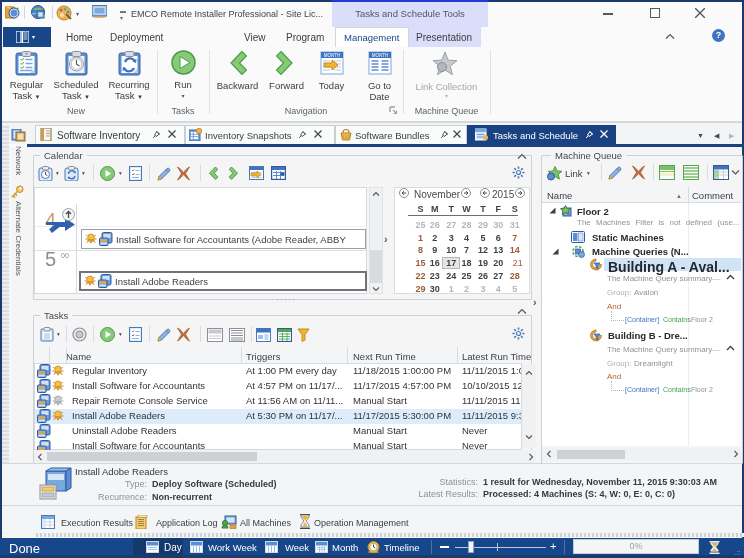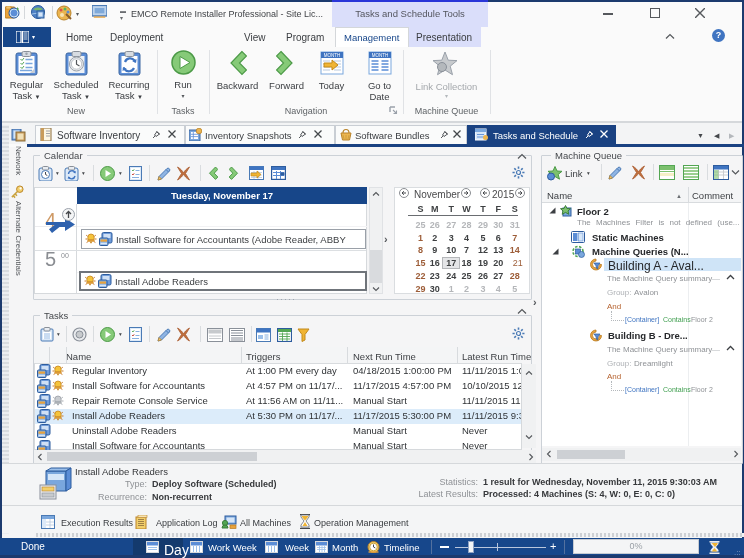--- a/index.html
+++ b/index.html
@@ -321,21 +321,20 @@
       <rect x="9.5" y="6.5" width="4" height="3" fill="#2d5c9e"></rect>
     </svg>
 <svg class="ico" style="left:512px;top:166px" width="13" height="13" viewBox="0 0 13 13">
       <circle cx="6.5" cy="6.5" r="2" fill="none" stroke="#4a7ab5" stroke-width="1.2"></circle>
       <g stroke="#4a7ab5" stroke-width="1.6">
         <path d="M6.5 0.5 v2.2 M6.5 10.3 v2.2 M0.5 6.5 h2.2 M10.3 6.5 h2.2 M2.3 2.3 l1.6 1.6 M9.1 9.1 l1.6 1.6 M10.7 2.3 l-1.6 1.6 M3.9 9.1 l-1.6 1.6"></path>
       </g>
     </svg>
 
 <div class="a" style="left:34px;top:187px;width:333px;height:107px;background:#fff;border:1px solid #d6d9dc;box-sizing:border-box"></div>
-<div class="a" style="left:77px;top:187px;width:290px;height:17px;background:#174689;color:#fff;font-size:9.5px;font-weight:bold;text-align:center;line-height:17px">Tuesday, November 17</div>
 <div class="a" style="left:76px;top:204px;width:1px;height:90px;background:#d6d9dc"></div>
 <div class="a" style="left:35px;top:226px;width:41px;height:1px;background:#ececee"></div>
 <div class="a" style="left:77px;top:226px;width:290px;height:1px;background:#f2f2f4"></div>
 <div class="a" style="left:35px;top:250px;width:331px;height:1px;background:#dcdfe2"></div>
 <div class="a" style="left:77px;top:272px;width:290px;height:1px;background:#f2f2f4"></div>
 <div class="a" style="left:45px;top:209px;color:#cf9a66;font-size:20px">4</div>
 <div class="a" style="left:45px;top:248px;color:#8a8d92;font-size:20px">5</div>
 <div class="a" style="left:61px;top:252px;color:#8a8d92;font-size:7px">00</div>
 <svg class="ico" style="left:46px;top:217px" width="31" height="17" viewBox="0 0 31 17">
       <path d="M0 5 h19 v-4 l10 6.5 -10 6.5 v-4 h-5.5 l-7.5 6 -3-3.8 5.5-4.2 h-8.5 z" fill="#2f62ae"></path>
@@ -568,21 +567,21 @@
           <g stroke="#c87a2e" stroke-width="1">
             <path d="M1.2 2.2 l1.6 1.2 M10.8 2.2 l-1.6 1.2 M0.5 6 h1.8 M9.7 6 h1.8 M1.6 9.5 l1.5-1 M10.4 9.5 l-1.5-1"></path>
           </g>
           <path d="M6 1 a3.1 3.1 0 0 1 3.1 3.1 v2.6 h-6.2 v-2.6 A3.1 3.1 0 0 1 6 1 z" fill="#f5c33b" stroke="#c8861d" stroke-width="0.8"></path>
           <rect x="2.6" y="7" width="6.8" height="1.4" rx="0.7" fill="#e8a33d" stroke="#c8861d" stroke-width="0.5"></rect>
           <circle cx="6" cy="9.4" r="0.9" fill="#c8861d"></circle>
         </svg>
       </div>
       <div class="a" style="left:72px;top:364.5px;color:#2f3235;font-size:9.5px;width:167px;overflow:hidden">Regular Inventory</div>
       <div class="a" style="left:246px;top:364.5px;color:#2f3235;font-size:9.5px;width:99px;overflow:hidden">At 1:00 PM every day</div>
-      <div class="a" style="left:353px;top:364.5px;color:#2f3235;font-size:9.5px;width:102px;overflow:hidden">04/18/2015 1:00:00 PM</div>
+      <div class="a" style="left:353px;top:364.5px;color:#2f3235;font-size:9.5px;width:102px;overflow:hidden">11/18/2015 1:00:00 PM</div>
       <div class="a" style="left:462px;top:364.5px;color:#2f3235;font-size:9.5px;width:59px;overflow:hidden">11/11/2015 1:0</div>
       <div class="a" style="left:37px;top:379.1px">
         <svg width="14" height="14" viewBox="0 0 14 14">
           <rect x="3" y="0.5" width="10" height="10.5" rx="1.5" fill="#6f9bd9" stroke="#2d5c9e"></rect>
           <rect x="4.5" y="2" width="7" height="4" fill="#cfe0f5"></rect>
           <rect x="0.5" y="6" width="8.5" height="7.5" rx="1" fill="#87aede" stroke="#2d5c9e"></rect>
           <rect x="1.5" y="7.5" width="6.5" height="2.2" fill="#e8a33d"></rect>
           <rect x="1.5" y="10.7" width="6.5" height="1.6" fill="#d6e6f8"></rect>
         </svg>
       </div>
@@ -765,21 +764,21 @@
         <circle cx="7" cy="6.5" r="5" fill="none" stroke="#53a653" stroke-width="1.6" stroke-dasharray="2.5 1.5"></circle>
         <rect x="4.5" y="4" width="5" height="5" fill="#5b8dd6" stroke="#2d5c9e" stroke-width="0.7"></rect>
         <circle cx="10.5" cy="9.5" r="3" fill="#7aa7dd" stroke="#2d5c9e" stroke-width="0.7"></circle>
       </svg>
       <div class="a" style="left:592px;top:246px;color:#26282b;font-size:9.5px;font-weight:bold">Machine Queries (N...</div>
       <div class="a" style="left:604px;top:258px;width:137px;height:13px;background:#cfe4f7"></div>
       <svg class="a" style="left:589px;top:258px" width="14" height="13" viewBox="0 0 14 13">
         <path d="M7 1 a5.5 5.5 0 1 0 5.5 5.5 L10.5 6.5 a3.5 3.5 0 1 1 -3.5-3.5 z" fill="#e8a33d" stroke="#b97a1e" stroke-width="0.8"></path>
         <path d="M5 5 h6 l-2.2 3 v3 l-1.6-1 v-2 z" fill="#5b8dd6" stroke="#2d5c9e" stroke-width="0.7"></path>
       </svg>
-      <div class="a" style="left:608px;top:259px;color:#26282b;font-size:12px;font-weight:normal">Building A - Aval...</div>
+      <div class="a" style="left:608px;top:259px;color:#26282b;font-size:14px;font-weight:bold">Building A - Aval...</div>
       <div class="a" style="left:607px;top:274px;color:#8f9296;font-size:8px">The Machine Query summary</div>
       <div class="a" style="left:712px;top:274px;color:#b4b8bc;font-size:8px">—</div>
       <svg class="a" style="left:726px;top:274px" width="9" height="6" viewBox="0 0 9 6">
         <path d="M1 5 L4.5 1.5 L8 5" stroke="#3c3f43" stroke-width="1.3" fill="none"></path>
       </svg>
       <div class="a" style="left:607px;top:288px;color:#aeb1b5;font-size:8px">Group:</div>
       <div class="a" style="left:634px;top:288px;color:#8f9296;font-size:8px">Avalon</div>
       <div class="a" style="left:607px;top:302px;color:#b5622f;font-size:8px">And</div>
       <div class="a" style="left:611px;top:311px;width:1px;height:10px;border-left:1px dotted #b4b8bc"></div>
       <div class="a" style="left:611px;top:320px;width:13px;height:1px;border-top:1px dotted #b4b8bc"></div>
@@ -864,29 +863,29 @@
       <path d="M2 1 h8 v2 l-3 4 3 4 v2 h-8 v-2 l3-4 -3-4 z" fill="#fff" stroke="#6a6d71" stroke-width="0.8"></path>
       <path d="M3 2 h6 v1 l-3 3.5 -3-3.5 z" fill="#f0b433"></path>
       <path d="M6 8 l2.5 4 h-5 z" fill="#f0b433"></path>
     </svg>
 <div class="a" style="left:314px;top:518px;color:#3a3d41;font-size:9px">Operation Management</div>
 
 <div class="a" style="left:36px;top:533px;width:708px;height:4px;background:repeating-linear-gradient(90deg,#cdd0d4 0 2px,#f2f3f4 2px 4px)"></div>
 
 <div class="a" style="left:0;top:538px;width:744px;height:20px;background:#17478b"></div>
 <div class="a" style="left:0;top:555px;width:744px;height:3px;background:#1c3a6e"></div>
-<div class="a" style="left:21px;top:541px;color:#fff;font-size:10px">Done</div>
+<div class="a" style="left:9px;top:541px;color:#fff;font-size:13px">Done</div>
 
 <div class="a" style="left:133px;top:538px;width:50px;height:17px;background:#143a6d"></div>
 <svg class="ico" style="left:146px;top:541px" width="13" height="12" viewBox="0 0 13 12">
       <rect x="0.5" y="0.5" width="12" height="11" fill="#fff" stroke="#d6d9dc"></rect>
       <rect x="1" y="1" width="11" height="3.5" fill="#5b8dd6"></rect>
       <path d="M2 6.5 h9 M2 8.5 h9" stroke="#9cc0ea" stroke-width="1"></path>
     </svg>
-<div class="a" style="left:164px;top:542px;color:#fff;font-size:14px">Day</div>
+<div class="a" style="left:164px;top:542px;color:#fff;font-size:10px">Day</div>
 <svg class="ico" style="left:190px;top:541px" width="13" height="12" viewBox="0 0 13 12">
       <rect x="0.5" y="0.5" width="12" height="11" fill="#fff" stroke="#d6d9dc"></rect>
       <rect x="1" y="1" width="11" height="3.5" fill="#5b8dd6"></rect>
       <path d="M3.5 5 v6 M6.5 5 v6 M9.5 5 v6" stroke="#9cc0ea" stroke-width="1"></path>
     </svg>
 <div class="a" style="left:208px;top:542px;color:#fff;font-size:9.5px">Work Week</div>
 <svg class="ico" style="left:265px;top:541px" width="13" height="12" viewBox="0 0 13 12">
       <rect x="0.5" y="0.5" width="12" height="11" fill="#fff" stroke="#d6d9dc"></rect>
       <rect x="1" y="1" width="11" height="3.5" fill="#5b8dd6"></rect>
       <path d="M3.5 5 v6 M6.5 5 v6 M9.5 5 v6" stroke="#9cc0ea" stroke-width="1"></path>

